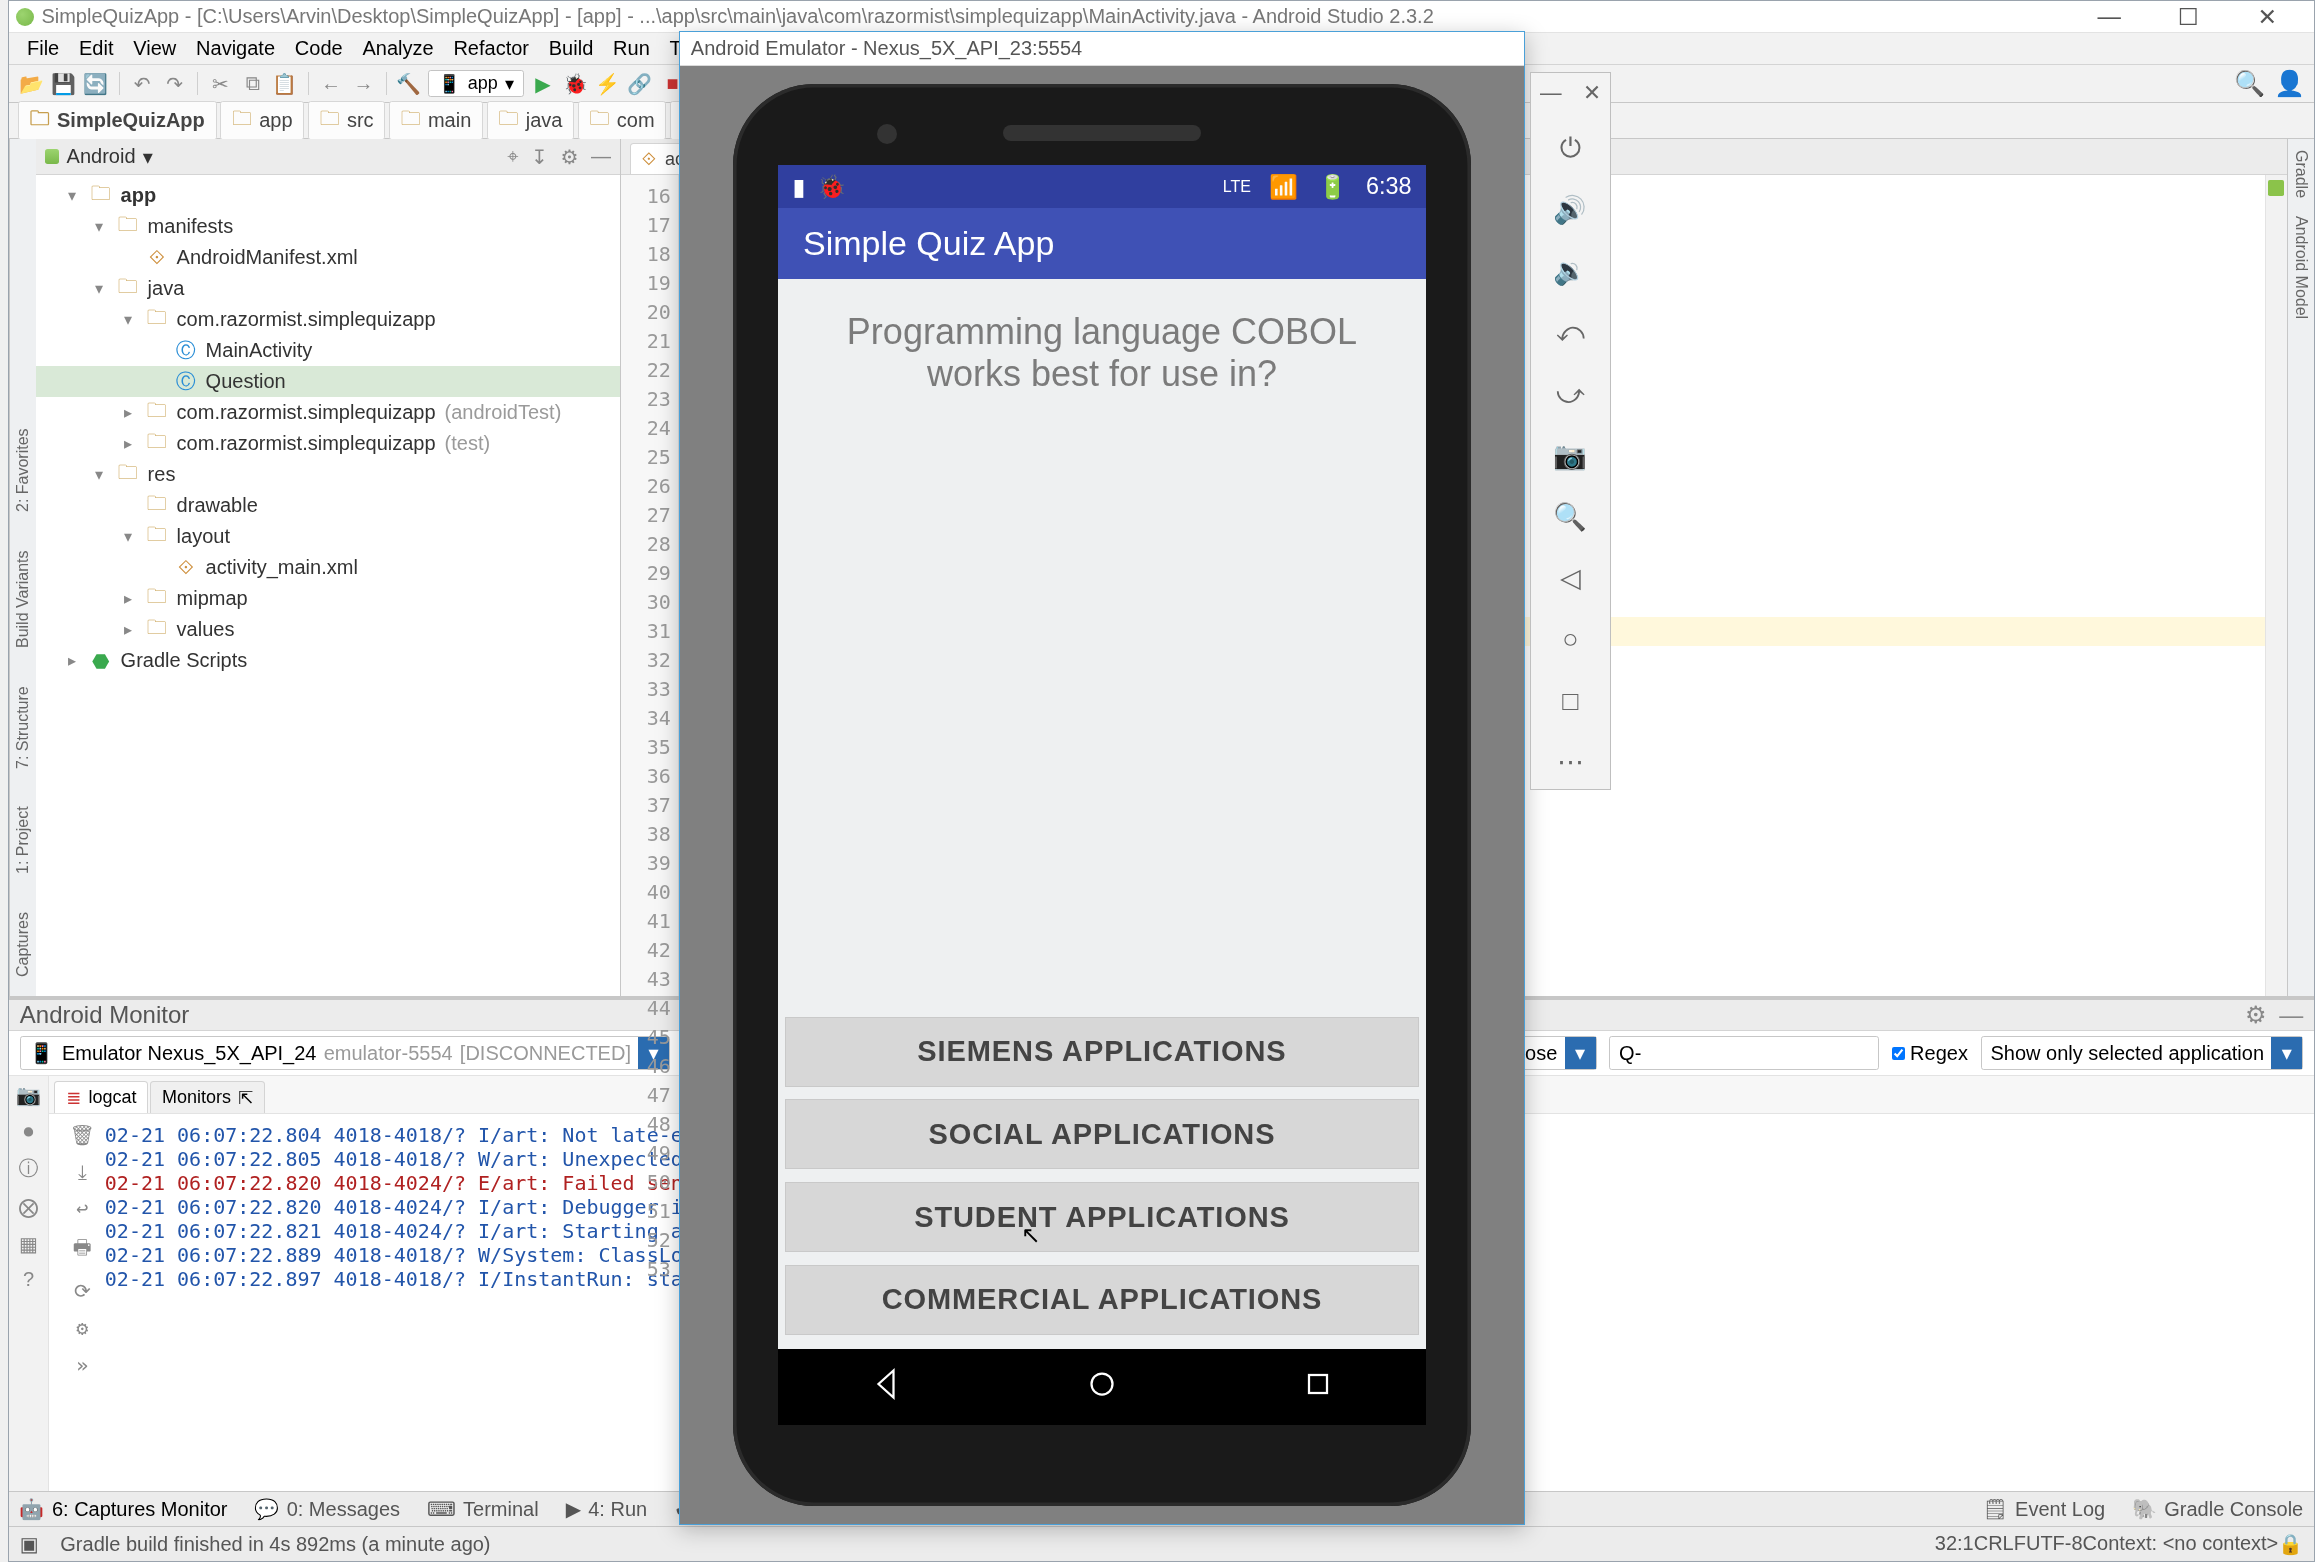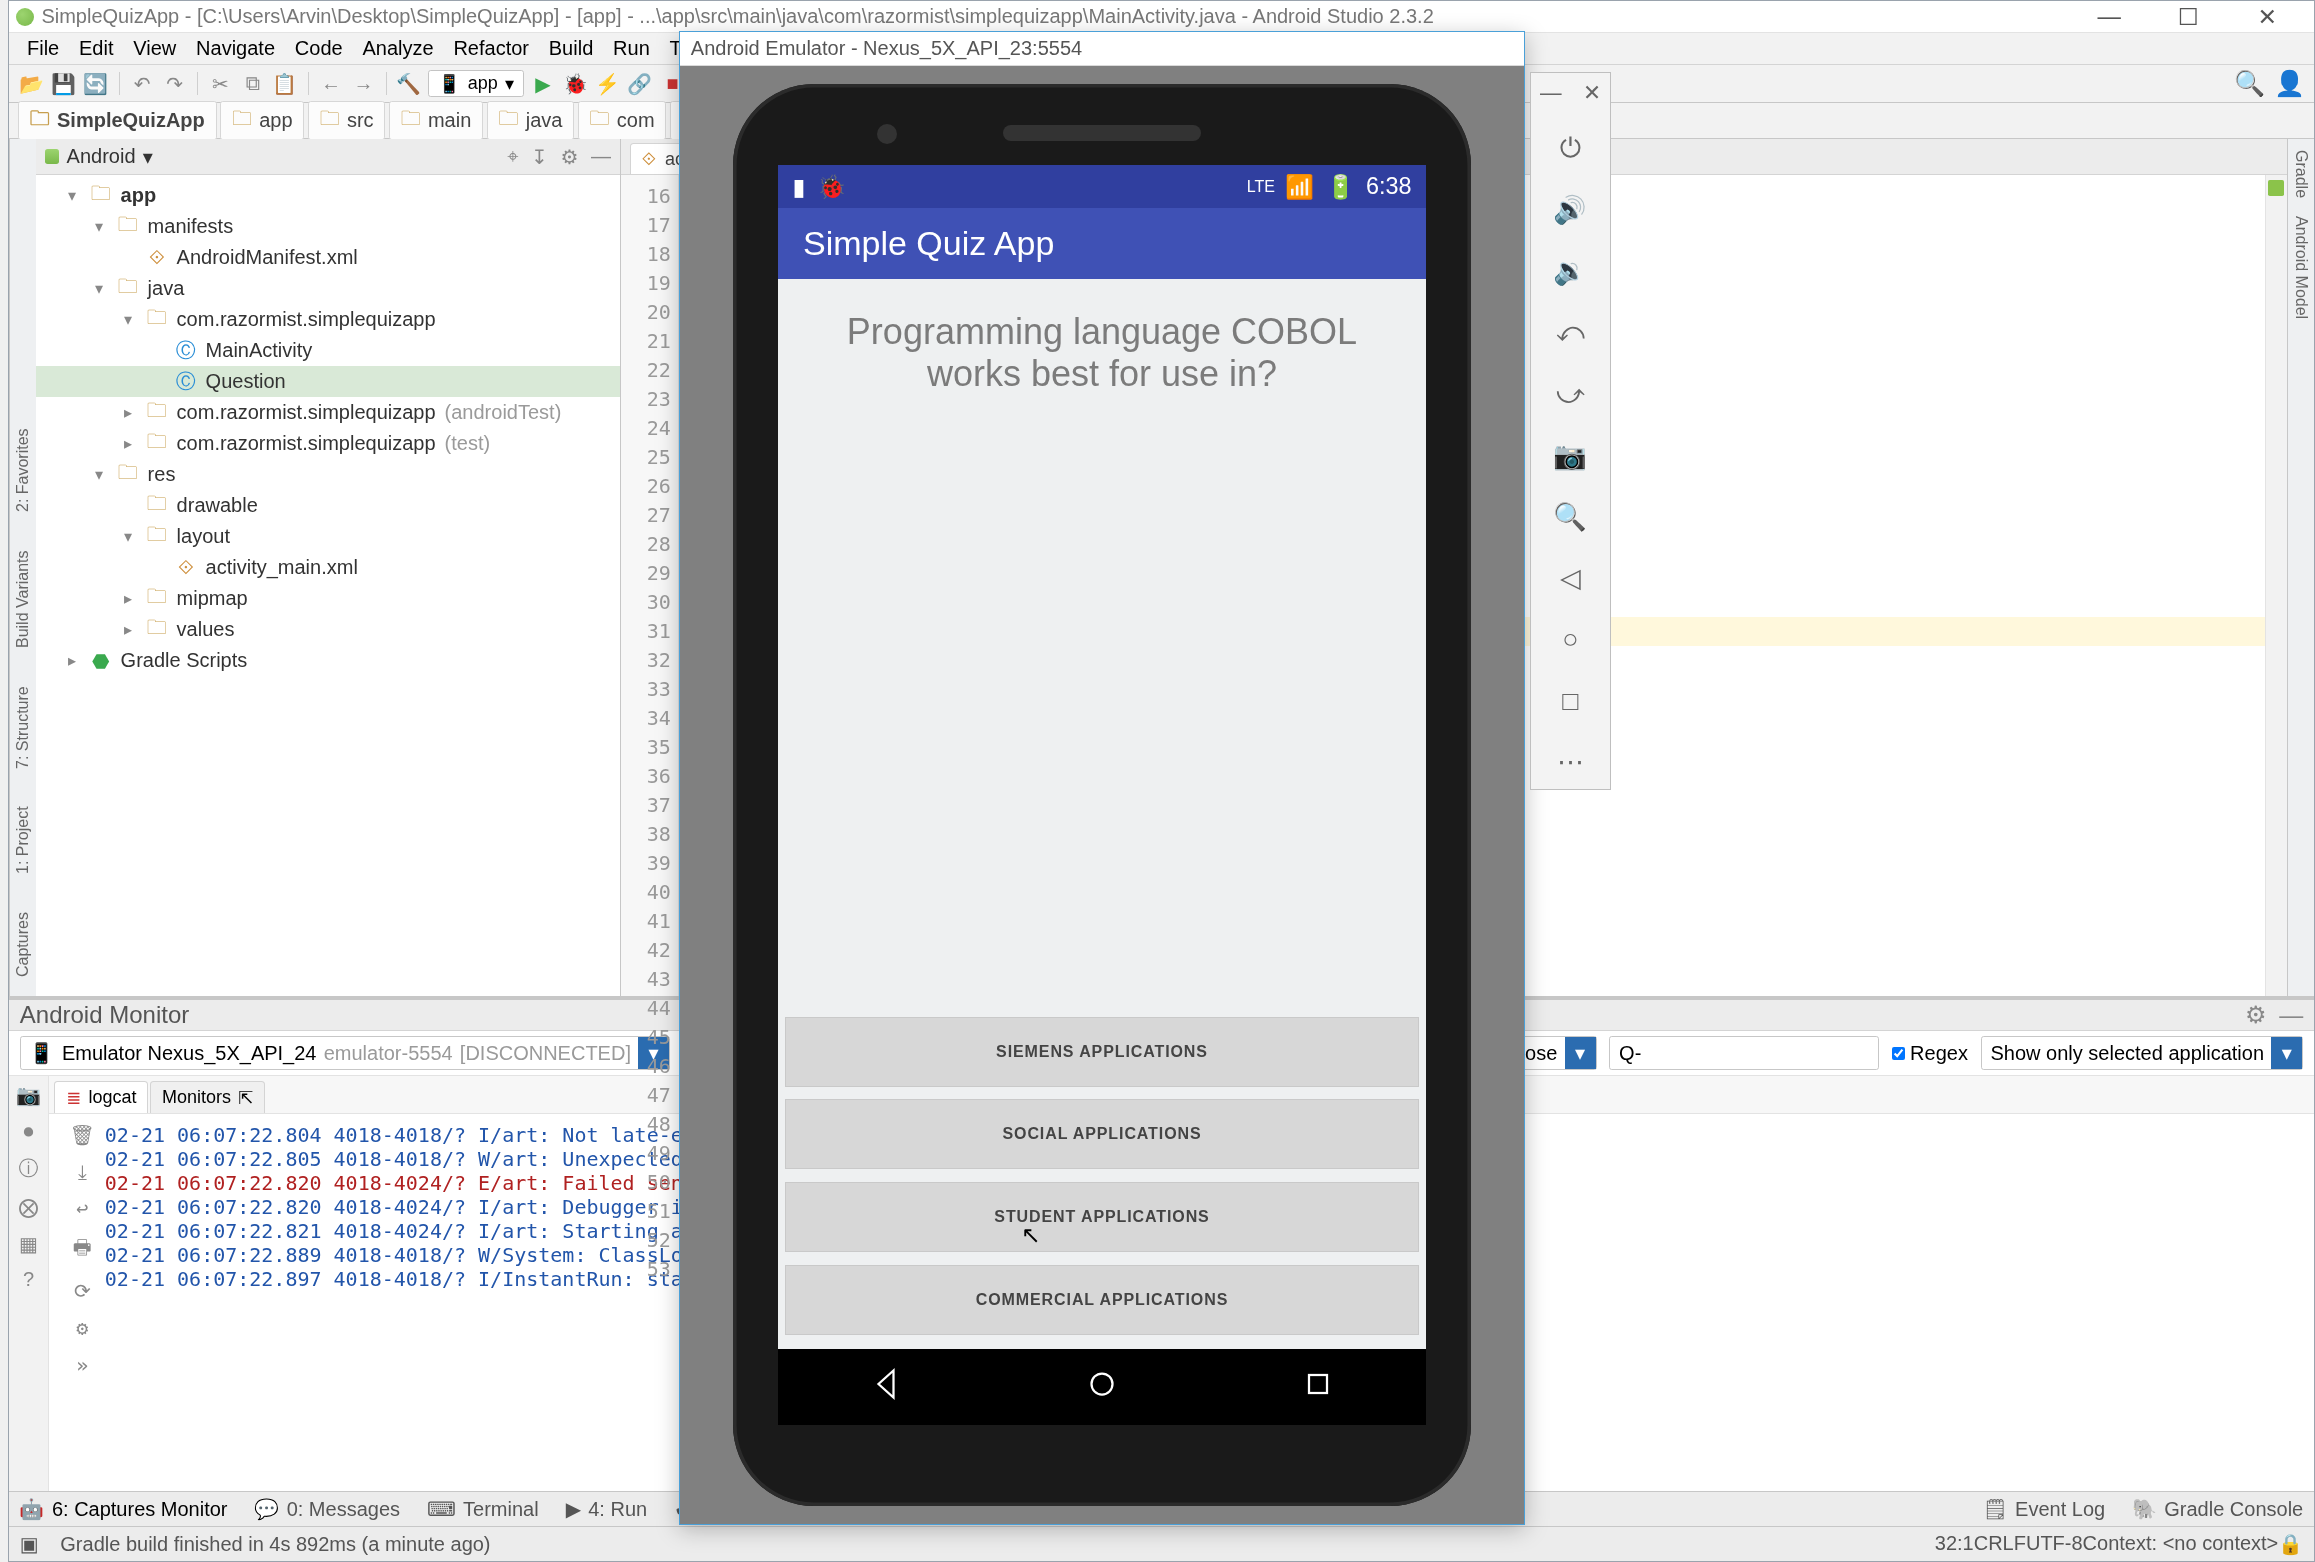--- a/index.html
+++ b/index.html
@@ -430,42 +430,42 @@
     display:flex; flex-direction:column;
     position:relative;
   }
   .android-status {
     height:43px; background:#303f9f;
     color:#fff; display:flex; align-items:center;
     padding:0 14.4px; font-size:23.4px;
     justify-content:space-between;
   }
   .android-status .l { display:flex; gap:12.6px; }
-  .android-status .r { display:flex; gap:11px; align-items:center; }
+  .android-status .r { display:flex; gap:19px; align-items:center; }
   .appbar {
     height:71px; background:#3f51b5;
     color:#fff; display:flex; align-items:center;
     padding:0 25px; font-size:34px; font-weight:500;
   }
   .q-area {
     padding: 32px 21.6px 0 21.6px;
     text-align:center;
     color:#7b7b7b;
     font-size: 36px;
   }
   .spacer { flex:1 1 auto; }
   .answers {
     padding: 0 7.2px 14.4px 7.2px;
     display:flex; flex-direction:column; gap:12.6px;
   }
   .answer-btn {
     height:70px;
     background:#d7d7d7;
     color:#444;
-    font-size:16px;
+    font-size:29px;
     font-weight:600;
     display:flex; align-items:center; justify-content:center;
     border:0.9px solid #c9c9c9;
     letter-spacing:0.9px;
   }
   .navbar {
     height:76px;
     background:#000;
     display:flex; align-items:center; justify-content:space-around;
     color:#fff;

